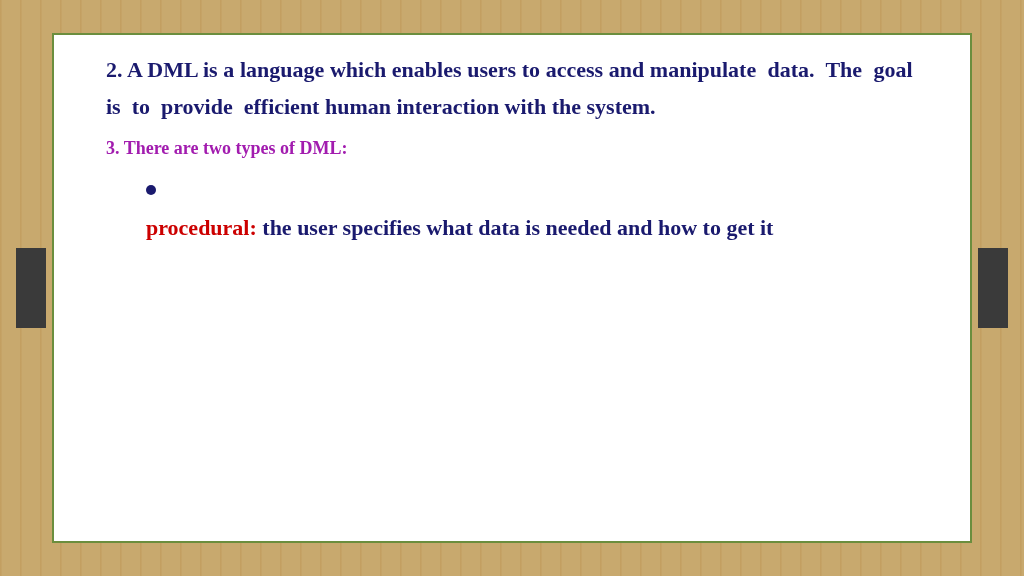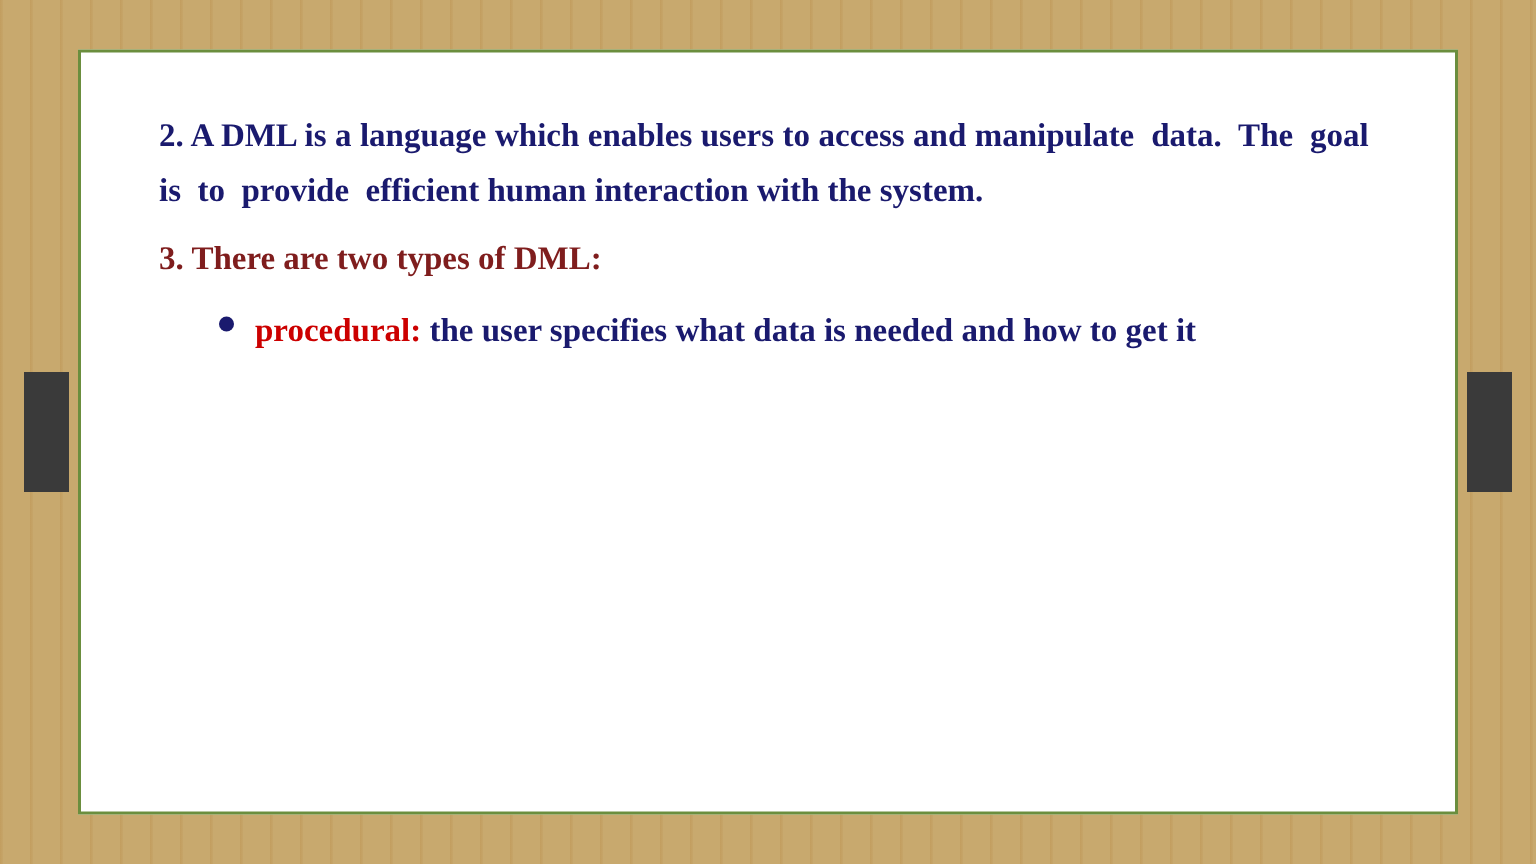--- a/index.html
+++ b/index.html
@@ -25,21 +25,21 @@
       justify-content: center;
       font-family: 'Times New Roman', Times, serif;
       overflow: hidden;
     }
 
     .slide-container {
       width: 920px;
       height: 510px;
       background-color: #ffffff;
       border: 2px solid #6b8e3e;
-      padding: 36px 52px;
+      padding: 16px 52px;
       position: relative;
     }
 
     
     .slide-container::before {
       content: '';
       position: absolute;
       left: -38px;
       top: 50%;
       transform: translateY(-50%);
@@ -75,43 +75,44 @@
       color: #1a1a6e;
       line-height: 1.7;
       text-align: justify;
     }
 
     .item-3 {
       margin-bottom: 12px;
     }
 
     .item-3-text {
-      font-size: 22px;
+      font-size: 18px;
       font-weight: bold;
-      color: #7f1d1d;
+      color: #a21caf;
       line-height: 1.6;
     }
 
     .bullet-list {
       list-style: none;
       padding-left: 40px;
       display: flex;
       flex-direction: column;
       gap: 0;
     }
 
     .bullet-item {
       display: flex;
       align-items: flex-start;
       gap: 14px;
       font-size: 22px;
       font-weight: bold;
       color: #1a1a6e;
       line-height: 1.7;
       margin-bottom: 4px;
+      flex-direction: column;
     }
 
     .bullet-dot {
       flex-shrink: 0;
       margin-top: 4px;
       width: 10px;
       height: 10px;
       background-color: #1a1a6e;
       border-radius: 50%;
       margin-top: 10px;

